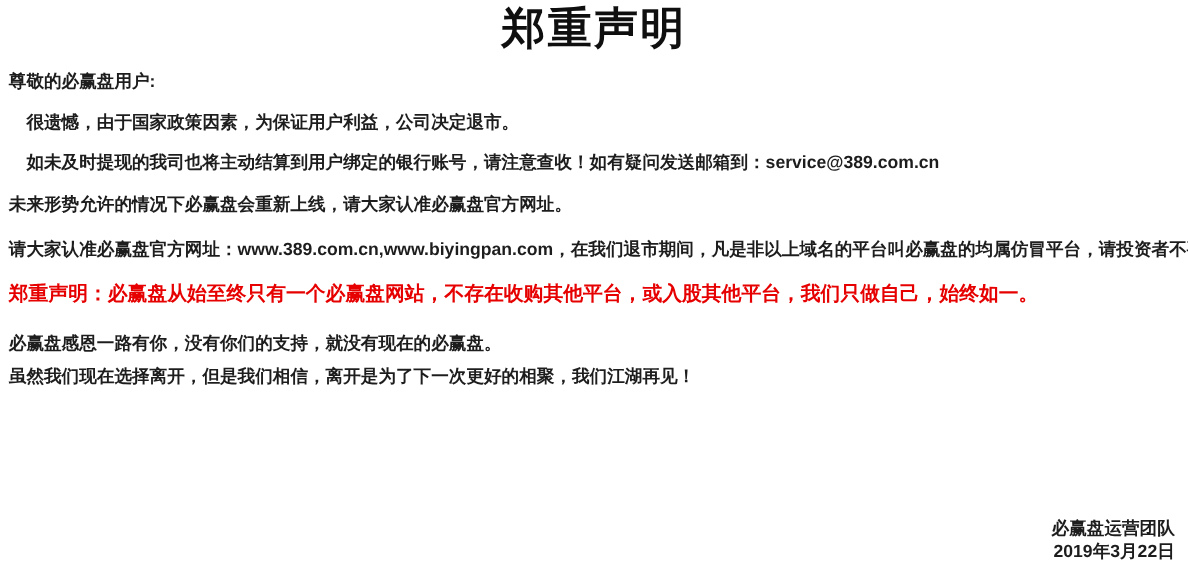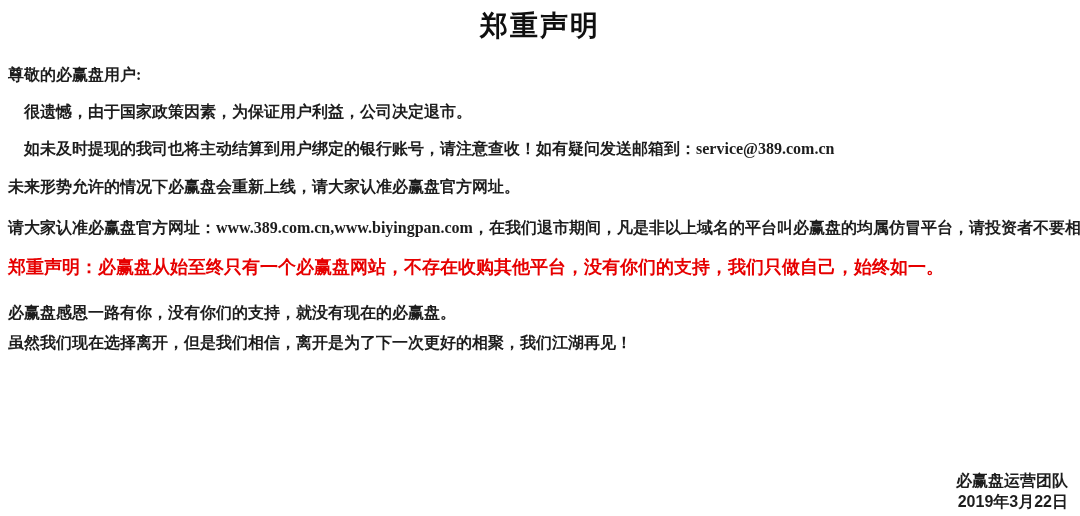--- a/index.html
+++ b/index.html
@@ -9,37 +9,36 @@
     width: 1080px;
     height: 516px;
     background: #ffffff;
     overflow: hidden;
     font-family: "Liberation Sans", "DejaVu Sans", sans-serif;
     color: #1d1d1d;
   }
   .title {
     padding-top: 4px;
     text-align: center;
-    font-size: 28px;
+    font-size: 40px;
     line-height: 44px;
     font-weight: 900;
     color: #0f0f0f;
     letter-spacing: 2px;
   }
   .body-text {
     padding-left: 8px;
     padding-right: 8px;
   }
   .para {
     font-size: 16px;
     line-height: 17px;
     font-weight: 700;
     white-space: nowrap;
     color: #1d1d1d;
-    font-family: Liberation Serif, serif;
   }
   .salutation  { margin-top: 18px; }
   .gap-default { margin-top: 20px; margin-left: 16px; }
   .gap-md      { margin-top: 21px; }
   .gap-lg      { margin-top: 24px; }
   .gap-xl      { margin-top: 27px; }
   .gap-sm      { margin-top: 13px; }
   .emphasis {
     font-size: 18px;
     line-height: 20px;
@@ -70,21 +69,21 @@
 
     <p class="para gap-default">很遗憾，由于国家政策因素，为保证用户利益，公司决定退市。</p>
 
 
     <p class="para gap-default">如未及时提现的我司也将主动结算到用户绑定的银行账号，请注意查收！如有疑问发送邮箱到：service@389.com.cn</p>
 
     <p class="para gap-md">未来形势允许的情况下必赢盘会重新上线，请大家认准必赢盘官方网址。</p>
 
     <p class="para gap-lg">请大家认准必赢盘官方网址：www.389.com.cn,www.biyingpan.com，在我们退市期间，凡是非以上域名的平台叫必赢盘的均属仿冒平台，请投资者不要相信。</p>
 
-    <p class="para gap-md emphasis">郑重声明：必赢盘从始至终只有一个必赢盘网站，不存在收购其他平台，没有你们的支持，我们只做自己，始终如一。</p>
+    <p class="para gap-md emphasis">郑重声明：必赢盘从始至终只有一个必赢盘网站，不存在收购其他平台，或入股其他平台，我们只做自己，始终如一。</p>
 
     <p class="para gap-xl">必赢盘感恩一路有你，没有你们的支持，就没有现在的必赢盘。</p>
 
     <p class="para gap-sm">虽然我们现在选择离开，但是我们相信，离开是为了下一次更好的相聚，我们江湖再见！</p>
 
   </div>
 
   <div class="signature">
     <div>必赢盘运营团队</div>
     <div>2019年3月22日</div>

